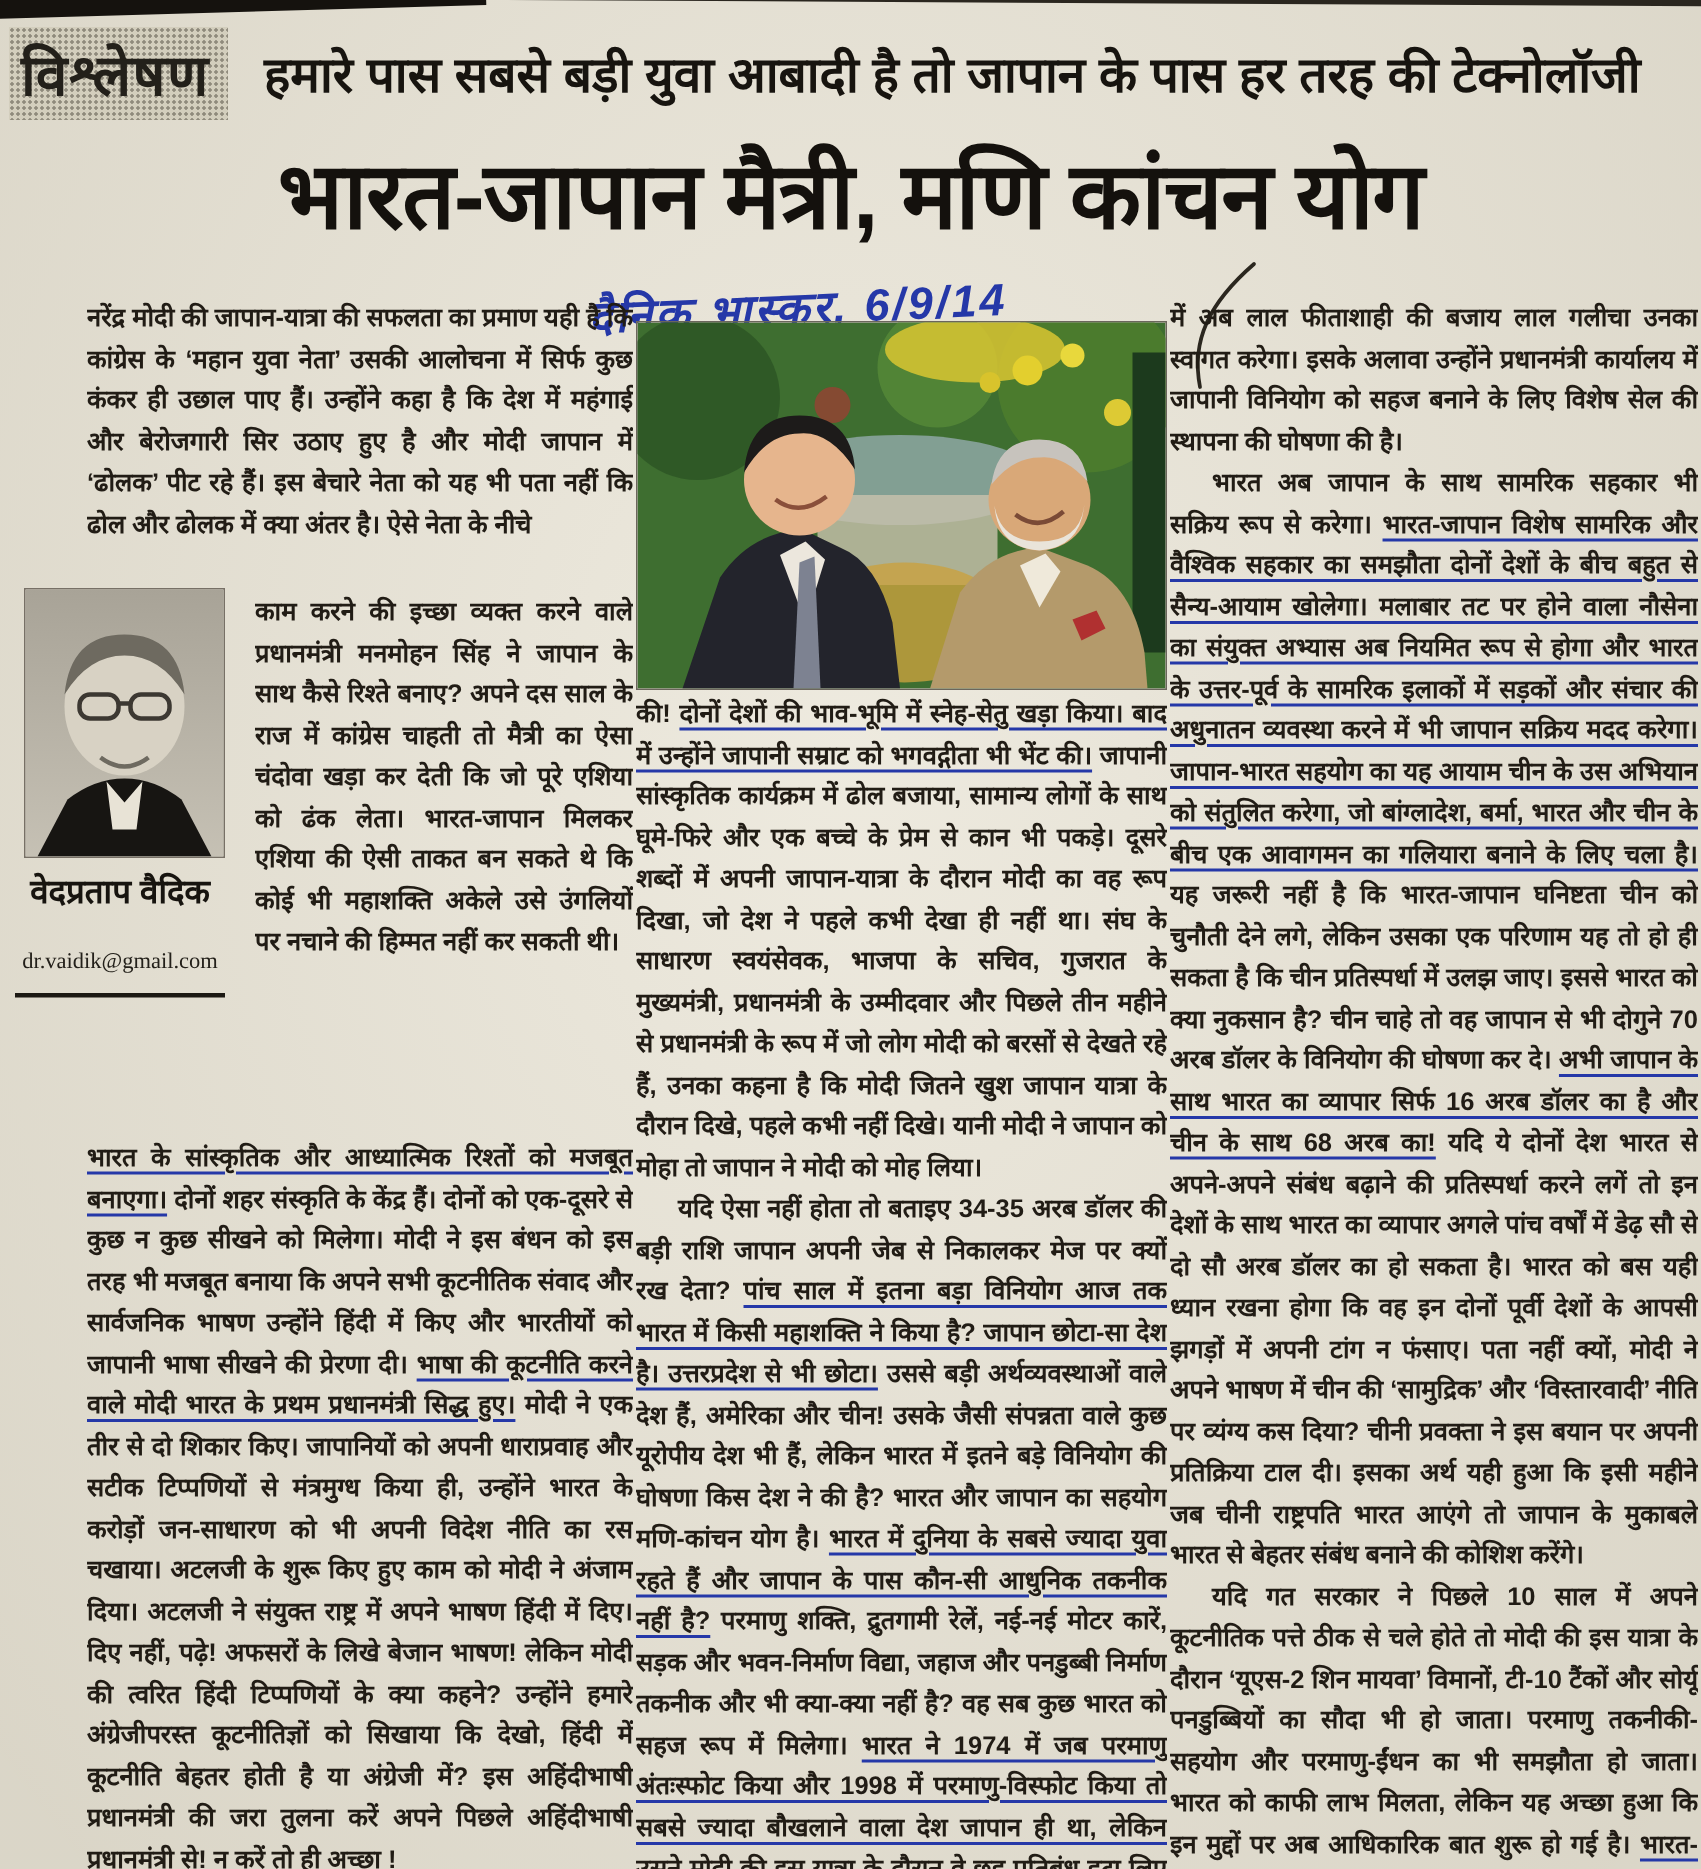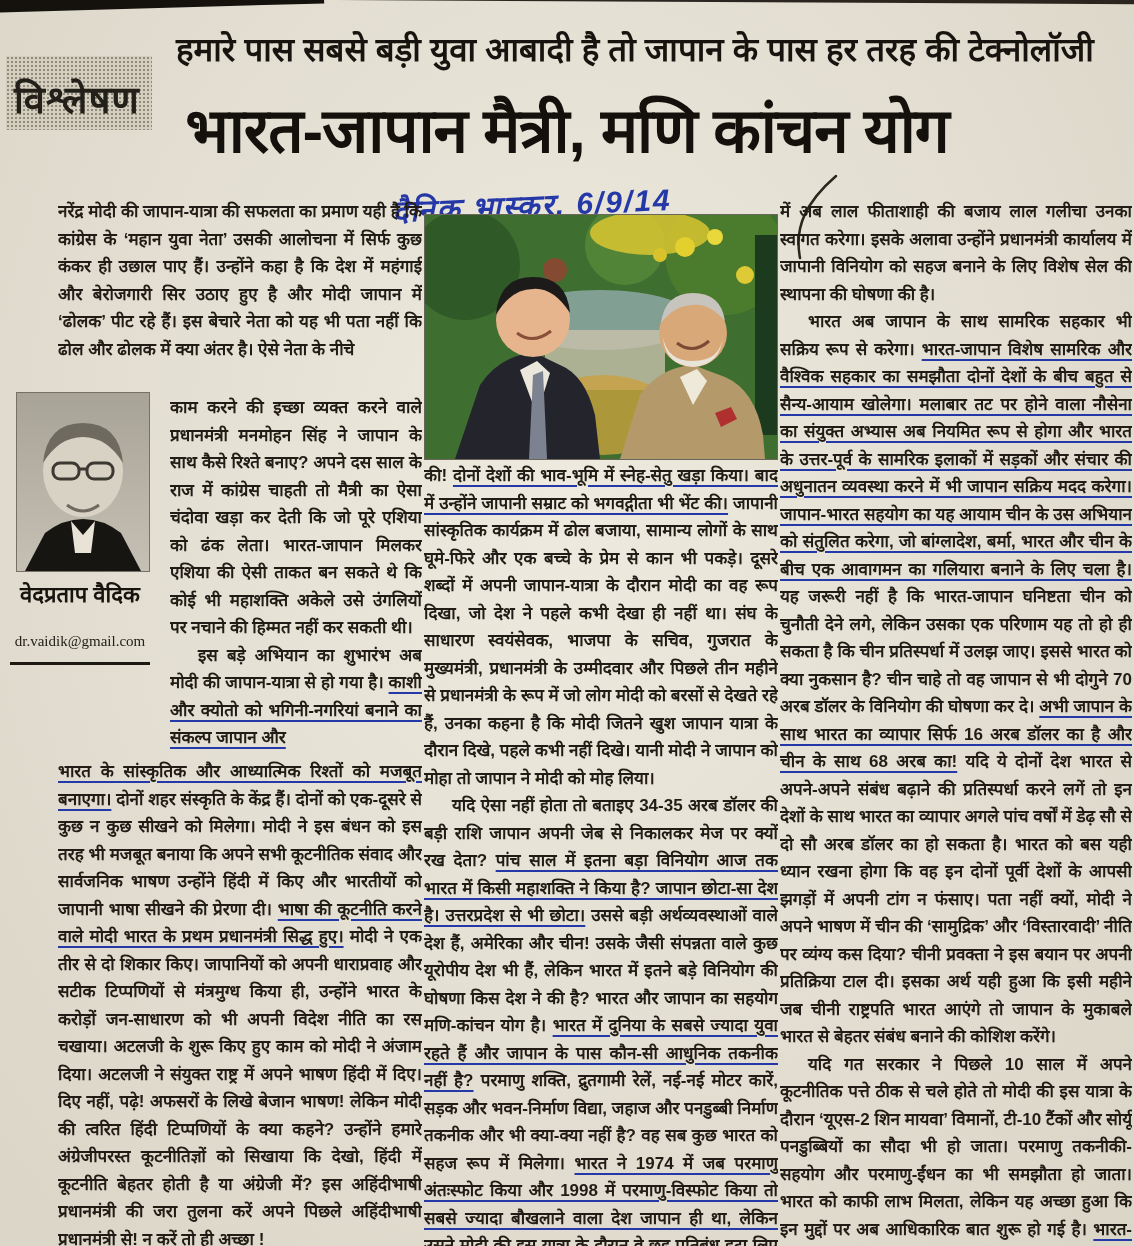--- a/index.html
+++ b/index.html
@@ -9,24 +9,23 @@
       radial-gradient(ellipse at 50% 40%, rgba(255,255,255,.25), rgba(0,0,0,.06) 95%),
       #e8e3d4;
     font-family:"Liberation Sans","DejaVu Sans",sans-serif;
     color:#1e1a14;
   }
   
   .scan-edge-top{position:absolute;left:-6px;top:-10px;width:330px;height:18px;background:#15120e;transform:rotate(-1.6deg);}
   .scan-edge-top2{position:absolute;left:300px;top:-14px;width:840px;height:16px;background:#2a261f;transform:rotate(.3deg);}
   
   .badge{
-    position:absolute;left:6px;top:18px;padding:16px 12px 6px 8px;
+    position:absolute;left:6px;top:18px;padding:4px 12px 6px 8px;
     font-size:38px;font-weight:800;color:#23201a;letter-spacing:1px;
     background:radial-gradient(#8f8a7c 1px, rgba(0,0,0,0) 1.3px) 0 0/4px 4px,#d3cebd;
-    margin-top:38px;
   }
   .kicker{
     position:absolute;left:176px;top:26px;width:950px;
     font-size:33px;font-weight:800;color:#17140f;white-space:nowrap;letter-spacing:0;
   }
   .headline{
     position:absolute;left:14px;top:86px;width:1106px;text-align:center;
     font-size:62px;font-weight:800;color:#14110d;white-space:nowrap;letter-spacing:-1px;
   }
   .handwritten{
@@ -140,21 +139,20 @@
     <div class="author-name">वेदप्रताप वैदिक</div>
     <div class="author-email">dr.vaidik@gmail.com</div>
     <div class="author-rule"></div>
   </div>
 
   <div class="textblock col1-top">
       <div class="para"><span>नरेंद्र मोदी की जापान-यात्रा की सफलता का प्रमाण यही है कि कांग्रेस के ‘महान युवा नेता’ उसकी आलोचना में सिर्फ कुछ कंकर ही उछाल पाए हैं। उन्होंने कहा है कि देश में महंगाई और बेरोजगारी सिर उठाए हुए है और मोदी जापान में ‘ढोलक’ पीट रहे हैं। इस बेचारे नेता को यह भी पता नहीं कि ढोल और ढोलक में क्या अंतर है। ऐसे नेता के नीचे</span></div>
     </div>
   <div class="textblock col1-beside">
       <div class="para"><span>काम करने की इच्छा व्यक्त करने वाले प्रधानमंत्री मनमोहन सिंह ने जापान के साथ कैसे रिश्ते बनाए? अपने दस साल के राज में कांग्रेस चाहती तो मैत्री का ऐसा चंदोवा खड़ा कर देती कि जो पूरे एशिया को ढंक लेता। भारत-जापान मिलकर एशिया की ऐसी ताकत बन सकते थे कि कोई भी महाशक्ति अकेले उसे उंगलियों पर नचाने की हिम्मत नहीं कर सकती थी।</span></div>
-      <div class="para ind"><span>इस बड़े अभियान का शुभारंभ अब मोदी की जापान-यात्रा से हो गया है। </span><span class="u">काशी और क्योतो को भगिनी-नगरियां बनाने का संकल्प जापान और</span></div>
     </div>
   <div class="textblock col1-bottom">
       <div class="para"><span class="u">भारत के सांस्कृतिक और आध्यात्मिक रिश्तों को मजबूत बनाएगा।</span><span> दोनों शहर संस्कृति के केंद्र हैं। दोनों को एक-दूसरे से कुछ न कुछ सीखने को मिलेगा। मोदी ने इस बंधन को इस तरह भी मजबूत बनाया कि अपने सभी कूटनीतिक संवाद और सार्वजनिक भाषण उन्होंने हिंदी में किए और भारतीयों को जापानी भाषा सीखने की प्रेरणा दी। </span><span class="u">भाषा की कूटनीति करने वाले मोदी भारत के प्रथम प्रधानमंत्री सिद्ध हुए।</span><span> मोदी ने एक तीर से दो शिकार किए। जापानियों को अपनी धाराप्रवाह और सटीक टिप्पणियों से मंत्रमुग्ध किया ही, उन्होंने भारत के करोड़ों जन-साधारण को भी अपनी विदेश नीति का रस चखाया। अटलजी के शुरू किए हुए काम को मोदी ने अंजाम दिया। अटलजी ने संयुक्त राष्ट्र में अपने भाषण हिंदी में दिए। दिए नहीं, पढ़े! अफसरों के लिखे बेजान भाषण! लेकिन मोदी की त्वरित हिंदी टिप्पणियों के क्या कहने? उन्होंने हमारे अंग्रेजीपरस्त कूटनीतिज्ञों को सिखाया कि देखो, हिंदी में कूटनीति बेहतर होती है या अंग्रेजी में? इस अहिंदीभाषी प्रधानमंत्री की जरा तुलना करें अपने पिछले अहिंदीभाषी प्रधानमंत्री से! न करें तो ही अच्छा !</span></div>
     </div>
   <div class="textblock col2">
       <div class="para"><span>की! </span><span class="u">दोनों देशों की भाव-भूमि में स्नेह-सेतु खड़ा किया। बाद में उन्होंने जापानी सम्राट को भगवद्गीता भी भेंट की।</span><span> जापानी सांस्कृतिक कार्यक्रम में ढोल बजाया, सामान्य लोगों के साथ घूमे-फिरे और एक बच्चे के प्रेम से कान भी पकड़े। दूसरे शब्दों में अपनी जापान-यात्रा के दौरान मोदी का वह रूप दिखा, जो देश ने पहले कभी देखा ही नहीं था। संघ के साधारण स्वयंसेवक, भाजपा के सचिव, गुजरात के मुख्यमंत्री, प्रधानमंत्री के उम्मीदवार और पिछले तीन महीने से प्रधानमंत्री के रूप में जो लोग मोदी को बरसों से देखते रहे हैं, उनका कहना है कि मोदी जितने खुश जापान यात्रा के दौरान दिखे, पहले कभी नहीं दिखे। यानी मोदी ने जापान को मोहा तो जापान ने मोदी को मोह लिया।</span></div>
       <div class="para ind"><span>यदि ऐसा नहीं होता तो बताइए 34-35 अरब डॉलर की बड़ी राशि जापान अपनी जेब से निकालकर मेज पर क्यों रख देता? </span><span class="u">पांच साल में इतना बड़ा विनियोग आज तक भारत में किसी महाशक्ति ने किया है? जापान छोटा-सा देश है। उत्तरप्रदेश से भी छोटा।</span><span> उससे बड़ी अर्थव्यवस्थाओं वाले देश हैं, अमेरिका और चीन! उसके जैसी संपन्नता वाले कुछ यूरोपीय देश भी हैं, लेकिन भारत में इतने बड़े विनियोग की घोषणा किस देश ने की है? भारत और जापान का सहयोग मणि-कांचन योग है। </span><span class="u">भारत में दुनिया के सबसे ज्यादा युवा रहते हैं और जापान के पास कौन-सी आधुनिक तकनीक नहीं है?</span><span> परमाणु शक्ति, द्रुतगामी रेलें, नई-नई मोटर कारें, सड़क और भवन-निर्माण विद्या, जहाज और पनडुब्बी निर्माण तकनीक और भी क्या-क्या नहीं है? वह सब कुछ भारत को सहज रूप में मिलेगा। </span><span class="u">भारत ने 1974 में जब परमाणु अंतःस्फोट किया और 1998 में परमाणु-विस्फोट किया तो सबसे ज्यादा बौखलाने वाला देश जापान ही था, लेकिन उसने मोदी की इस यात्रा के दौरान वे छह प्रतिबंध हटा लिए हैं, जो अंतरिक्ष और रक्षा के क्षेत्र में लगाए थे।</span></div>
     </div>
   <div class="textblock col3">
       <div class="para"><span>में अब लाल फीताशाही की बजाय लाल गलीचा उनका स्वागत करेगा। इसके अलावा उन्होंने प्रधानमंत्री कार्यालय में जापानी विनियोग को सहज बनाने के लिए विशेष सेल की स्थापना की घोषणा की है।</span></div>

